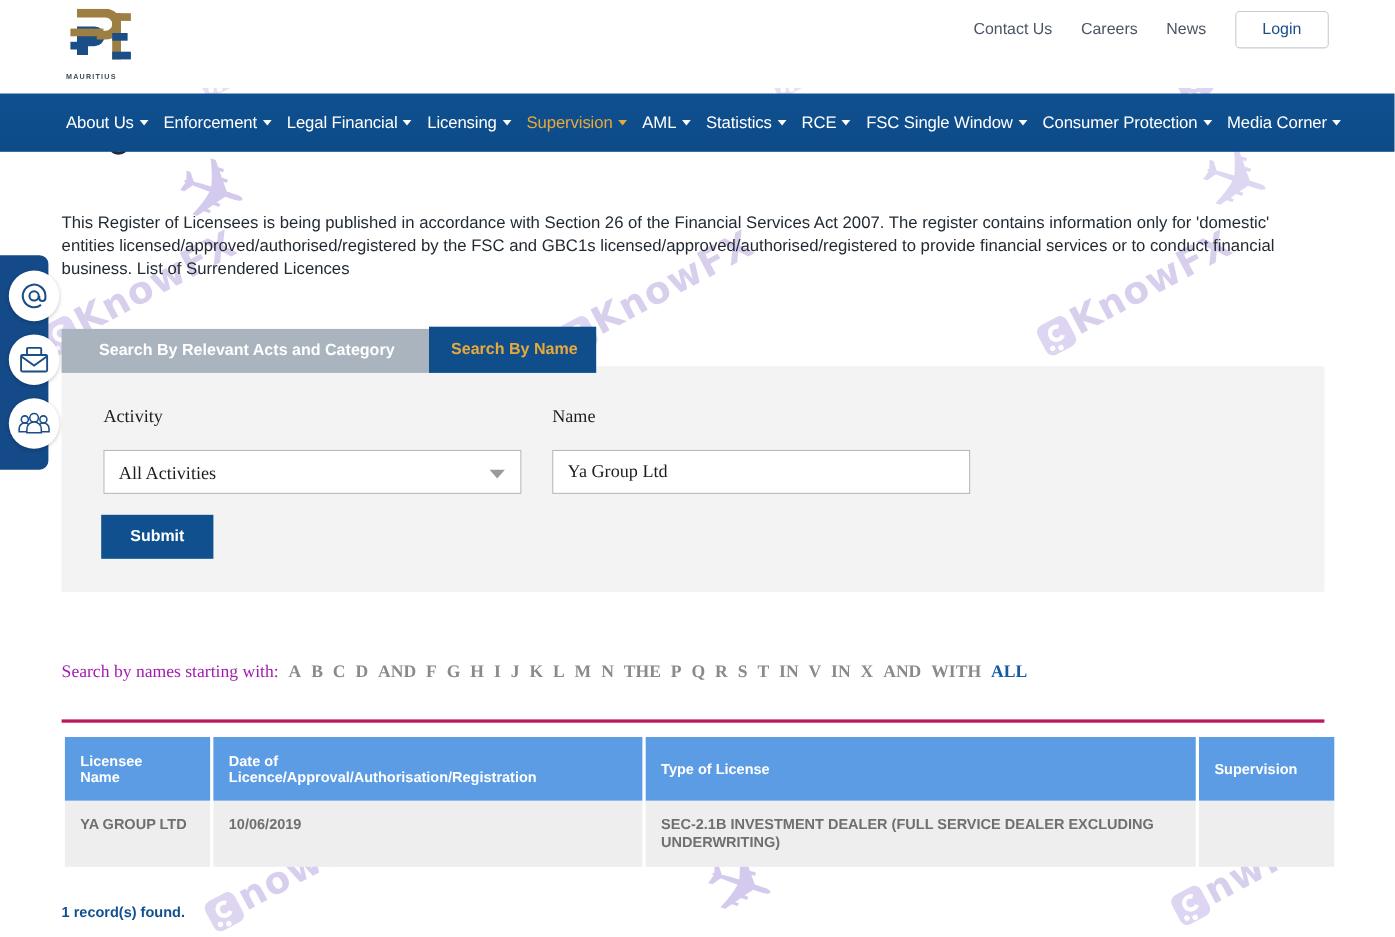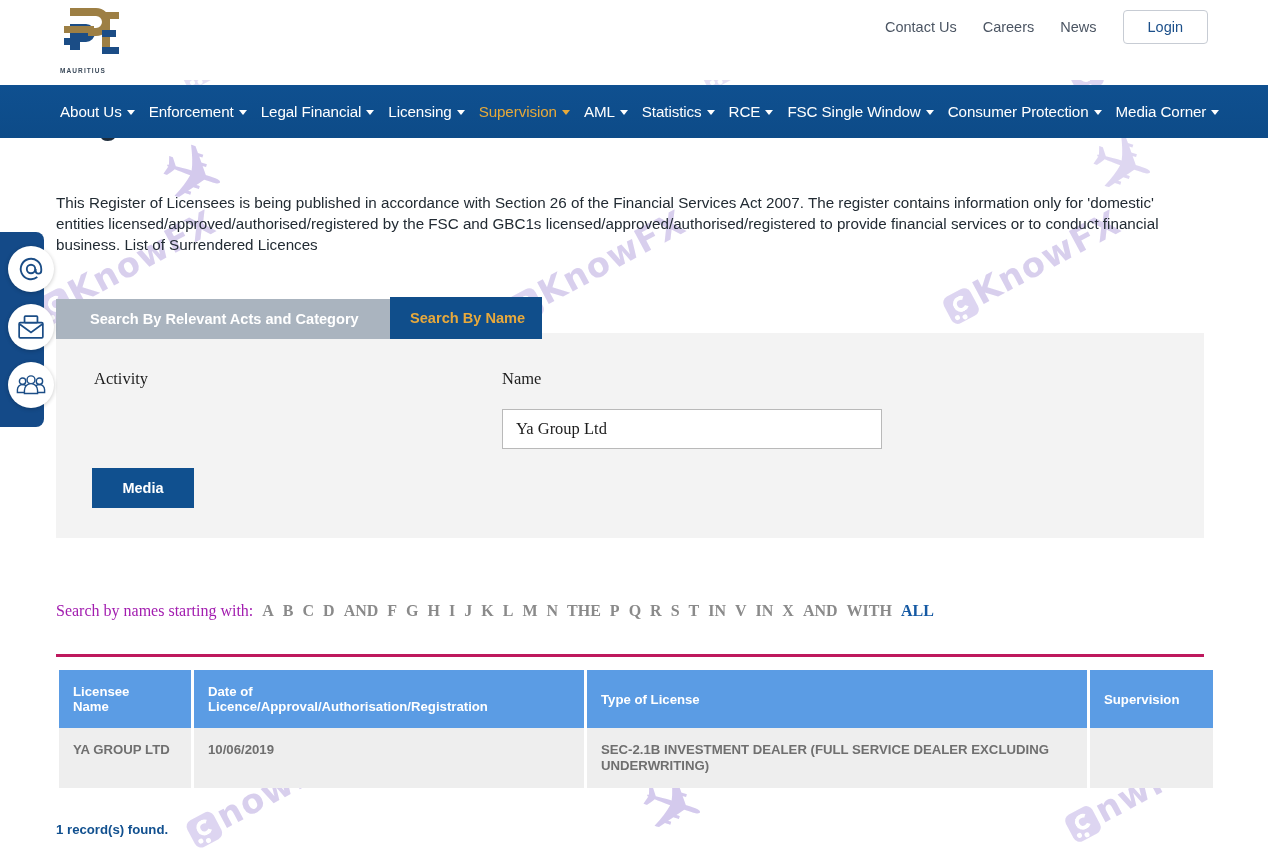--- a/index.html
+++ b/index.html
@@ -376,26 +376,30 @@
     <div class="intro">This Register of Licensees is being published in accordance with Section 26 of the Financial Services Act 2007. The register contains information only for 'domestic' entities licensed/approved/authorised/registered by the FSC and GBC1s licensed/approved/authorised/registered to provide financial services or to conduct financial business. List of Surrendered Licences</div>
 
     <div class="tabs">
       <div class="tab tab-inactive">Search By Relevant Acts and Category</div>
       <div class="tab tab-active">Search By Name</div>
     </div>
 
     <div class="panel">
       <div class="field-label lbl-activity">Activity</div>
 
+      <div class="select-box">
+        <span class="val">All Activities</span>
+        <span class="arrow"></span>
+      </div>
 
       <div class="field-label lbl-name">Name</div>
 
       <input class="text-box" type="text" value="Ya Group Ltd" style="">
 
-      <button class="submit-btn">Media</button>
+      <button class="submit-btn">Submit</button>
     </div>
 
     <div class="alpha">
       <span class="lead">Search by names starting with:</span><span id="alpha-links"><a href="#">A</a><a href="#">B</a><a href="#">C</a><a href="#">D</a><a href="#">AND</a><a href="#">F</a><a href="#">G</a><a href="#">H</a><a href="#">I</a><a href="#">J</a><a href="#">K</a><a href="#">L</a><a href="#">M</a><a href="#">N</a><a href="#">THE</a><a href="#">P</a><a href="#">Q</a><a href="#">R</a><a href="#">S</a><a href="#">T</a><a href="#">IN</a><a href="#">V</a><a href="#">IN</a><a href="#">X</a><a href="#">AND</a><a href="#">WITH</a><a href="#" class="all">ALL</a></span>
     </div>
 
     <div class="table-wrap">
       <table class="reg">
         <colgroup>
           <col class="col-1">

